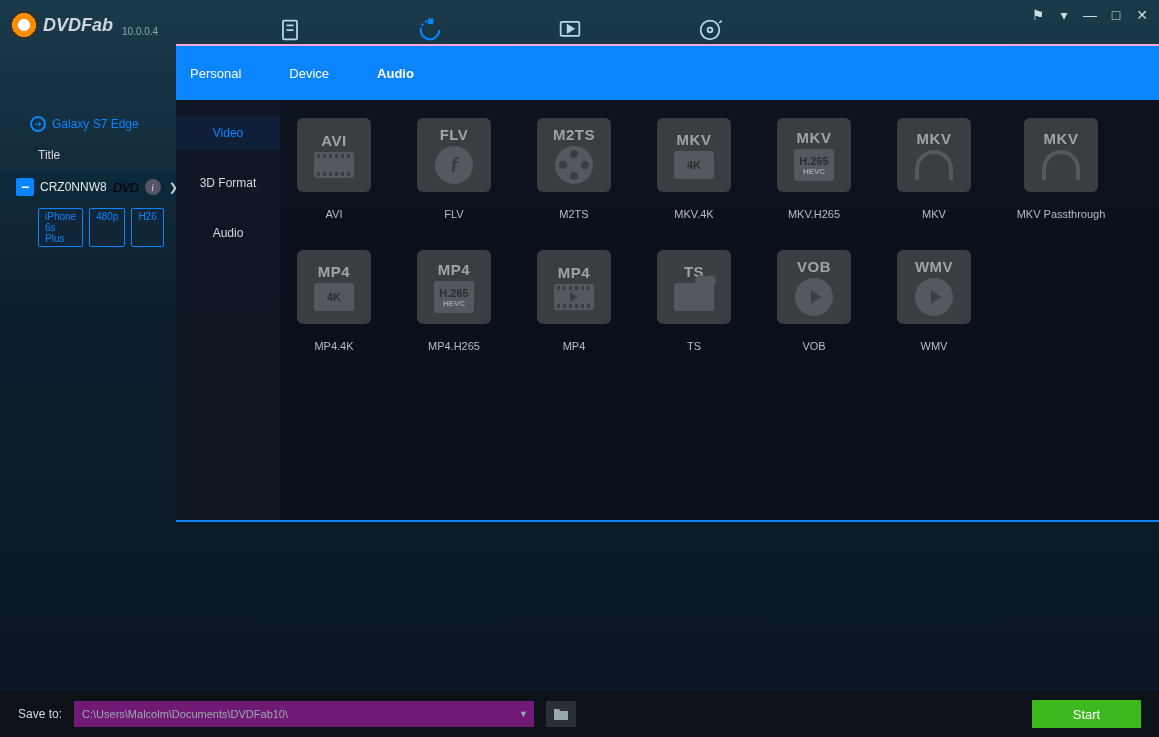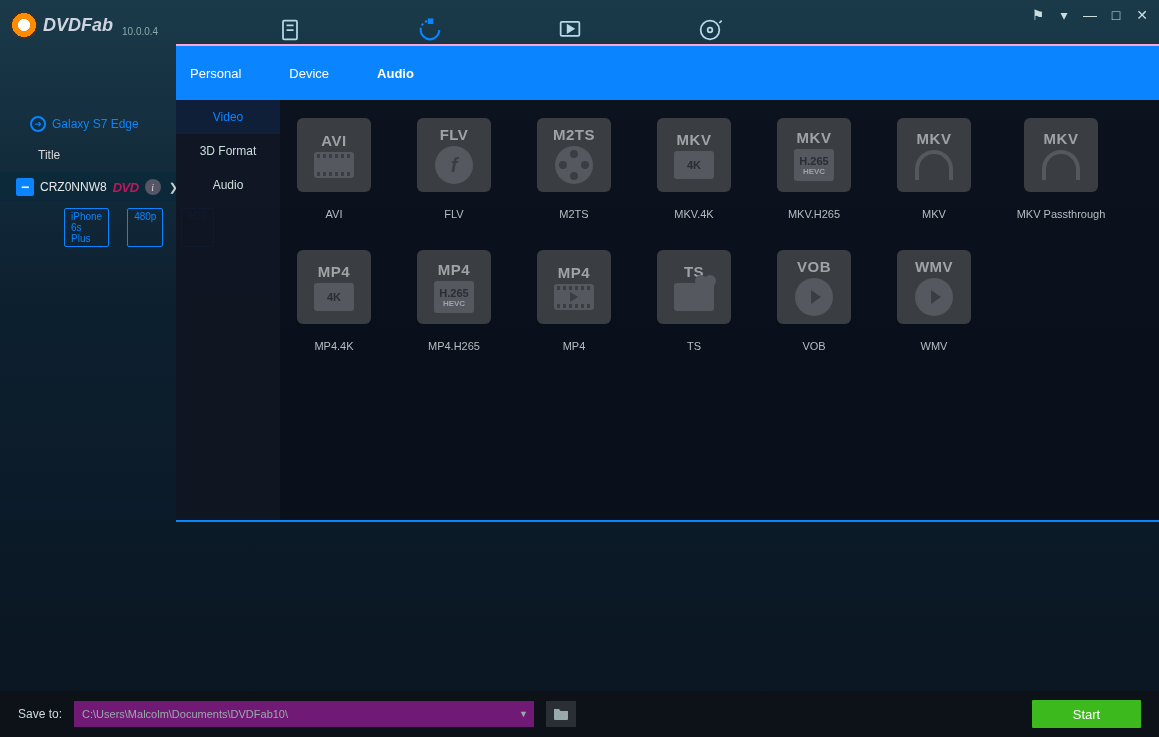--- a/index.html
+++ b/index.html
@@ -20,36 +20,36 @@
 .win-ctrl { width: 18px; height: 18px; color: #cdd; font-size: 14px; display: flex; align-items: center; justify-content: center; cursor: pointer; }
 
 
 .left-col { position: absolute; left: 0; top: 110px; width: 195px; }
 .device-row { display: flex; align-items: center; gap: 6px; padding: 6px 30px; color: #0a84ff; font-size: 12px; }
 .device-row .circ-icon { width: 16px; height: 16px; border-radius: 50%; border: 2px solid #0a84ff; display: flex; align-items: center; justify-content: center; color: #0a84ff; font-size: 9px; }
 .title-hdr { padding: 10px 38px; color: #d8d8d8; font-size: 12px; }
 .item-row { display: flex; align-items: center; gap: 6px; padding: 6px 16px; background: rgba(0,40,60,.3); }
 .item-check { width: 18px; height: 18px; background: #0a84ff; border-radius: 2px; display: flex; align-items: center; justify-content: center; color: #fff; font-weight: bold; font-size: 14px; }
 .item-name { color: #e8e8e8; font-size: 12px; }
-.dvd-badge { font-style: italic; font-weight: bold; color: #be185d; font-size: 13px; letter-spacing: -0.5px; }
+.dvd-badge { font-style: italic; font-weight: normal; color: #000000; font-size: 13px; letter-spacing: -0.5px; }
 .info-circ { width: 16px; height: 16px; border-radius: 50%; background: #556; color: #ddd; display: flex; align-items: center; justify-content: center; font-size: 10px; font-style: italic; font-family: serif; }
 .chev { color: #ccc; font-size: 11px; margin-left: 2px; }
-.sub-tags { display: flex; gap: 18px; padding: 6px 38px; margin-left: 26px; }
+.sub-tags { display: flex; gap: 6px; padding: 6px 38px; }
 .tag { border: 1px solid #0a84ff; color: #0a84ff; font-size: 10px; padding: 2px 6px; border-radius: 2px; }
 .subtitle-row { padding: 16px 38px; color: #d8d8d8; font-size: 12px; }
 
 
 .panel { position: absolute; left: 176px; top: 44px; right: 0; height: 478px; background: rgba(10, 15, 25, 0.88); border-top: 2px solid #f9a8d4; border-bottom: 2px solid #0a84ff; }
 .panel-tabs { height: 54px; background: #0a84ff; display: flex; align-items: center; padding-left: 14px; gap: 48px; }
 .panel-tab { color: #fff; font-size: 13px; cursor: pointer; }
 .panel-tab.active { font-weight: 600; }
 
 .panel-body { display: flex; height: calc(100% - 54px); }
 .side-cats { width: 104px; background: rgba(20, 25, 40, 0.6); display: flex; flex-direction: column; }
-.side-cat { padding: 10px 0; text-align: center; font-size: 12px; color: #cdd; cursor: pointer; }
+.side-cat { padding: 10px 0; text-align: center; font-size: 12px; color: #cdd; cursor: pointer; margin-top: 16px; }
 .side-cat.active { color: #0a84ff; background: rgba(10, 60, 120, 0.25); }
 
 .grid { flex: 1; padding: 18px 16px; display: flex; flex-wrap: wrap; align-content: flex-start; gap: 30px 44px; }
 .fmt { width: 76px; display: flex; flex-direction: column; align-items: center; gap: 16px; cursor: pointer; }
 .fmt.wide { width: 90px; }
 .fmt-box { width: 74px; height: 74px; background: #3a3d42; border-radius: 6px; display: flex; flex-direction: column; align-items: center; justify-content: center; gap: 3px; }
 .fmt-top { color: #9fa3a8; font-weight: bold; font-size: 15px; letter-spacing: 0.5px; }
 .fmt-mid { width: 40px; height: 28px; background: #55585e; border-radius: 3px; display: flex; align-items: center; justify-content: center; color: #2a2d32; font-size: 11px; font-weight: bold; }
 .fmt-strip { width: 40px; height: 26px; background: #55585e; border-radius: 3px; position: relative; }
 .fmt-strip::before, .fmt-strip::after { content: ""; position: absolute; left: 3px; right: 3px; height: 4px; background: repeating-linear-gradient(90deg, #3a3d42 0 3px, #55585e 3px 6px); }

